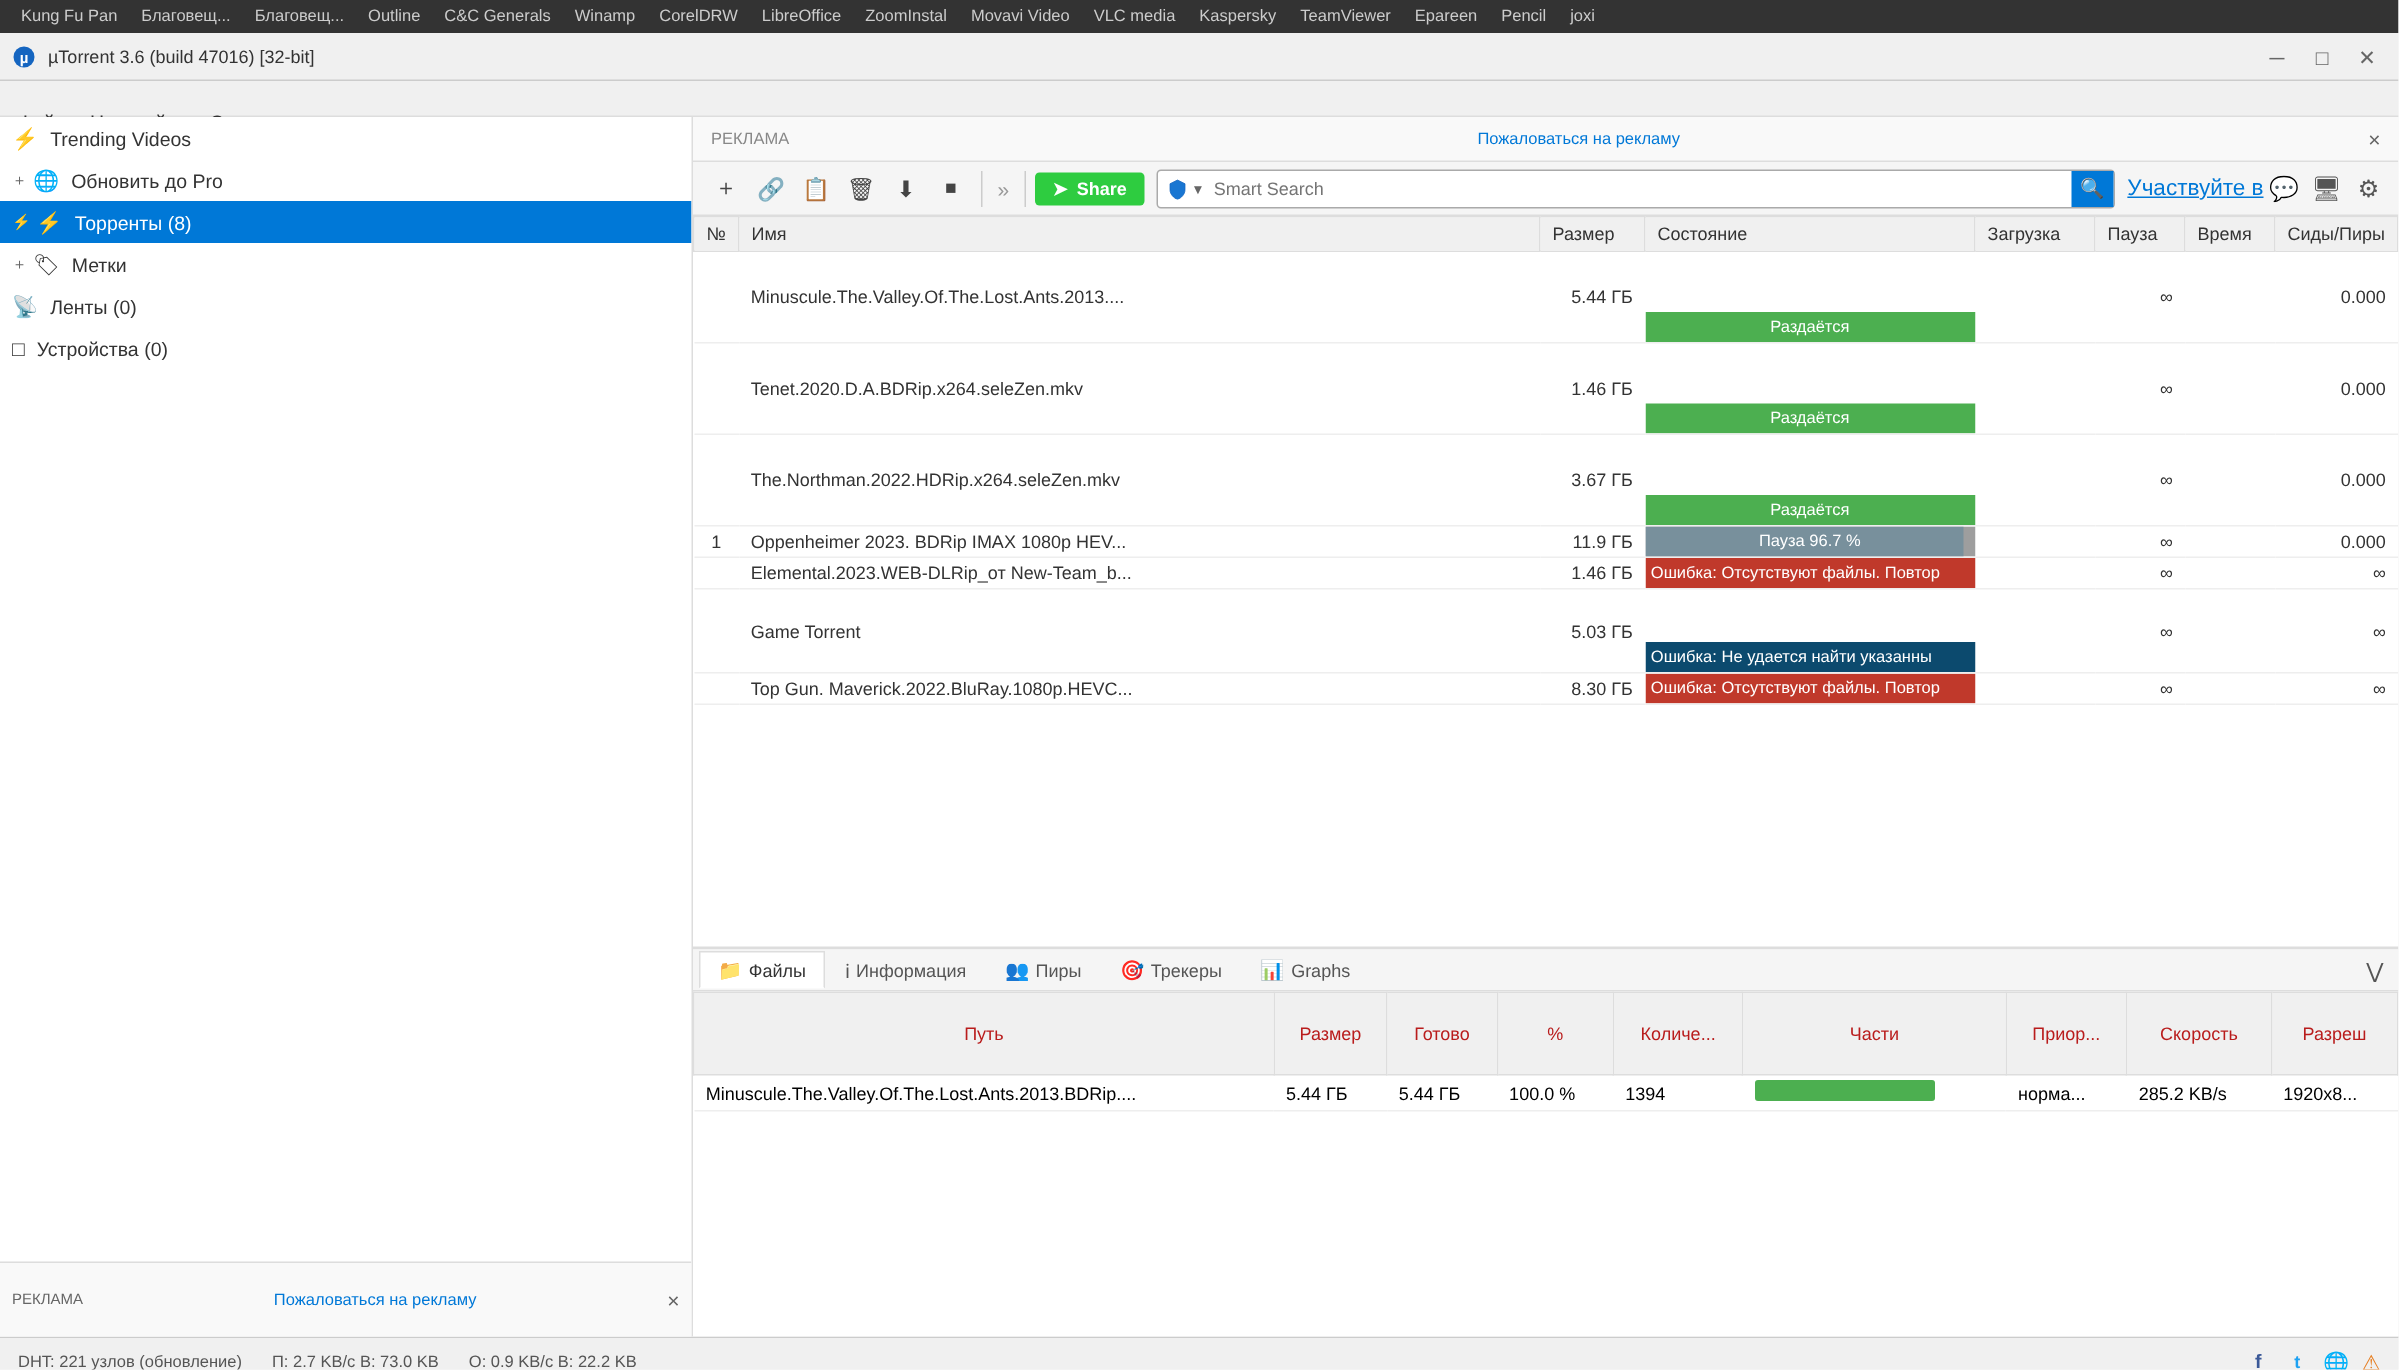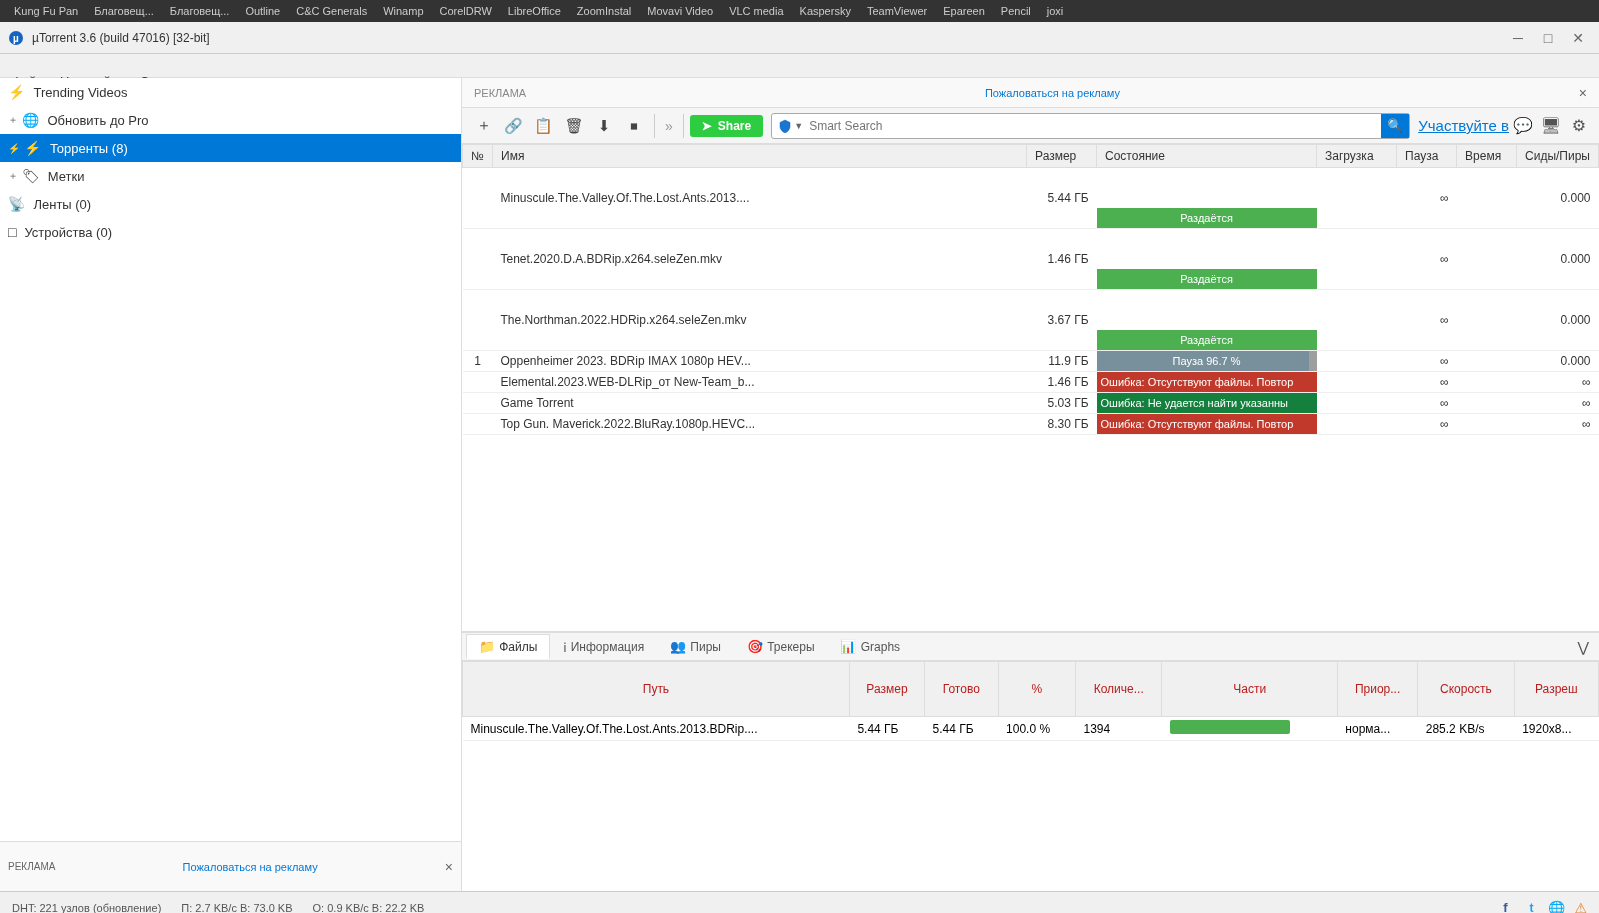--- a/index.html
+++ b/index.html
@@ -310,21 +310,21 @@
     <td class="col-down"></td>
     <td class="col-up">∞</td>
     <td class="col-time"></td>
     <td class="col-seeds">∞</td>
   </tr>
             <tr>
     <td class="col-num"></td>
     <td class="col-name" style="max-width:280px;overflow:hidden;text-overflow:ellipsis;">Game Torrent</td>
     <td class="col-size">5.03 ГБ</td>
     <td class="col-status status-cell" style="padding:0;">
-                <div style="background:#15803d;height:20px;display:flex;align-items:center;padding:0 4px;color:white;font-size:11px;overflow:hidden;">Ошибка: Не удается найти указанны</div>
+                <div style="background:#0c4a6e;height:20px;display:flex;align-items:center;padding:0 4px;color:white;font-size:11px;overflow:hidden;margin-top:35px;">Ошибка: Не удается найти указанны</div>
               </td>
     <td class="col-down"></td>
     <td class="col-up">∞</td>
     <td class="col-time"></td>
     <td class="col-seeds">∞</td>
   </tr>
             <tr>
     <td class="col-num"></td>
     <td class="col-name" style="max-width:280px;overflow:hidden;text-overflow:ellipsis;">Top Gun. Maverick.2022.BluRay.1080p.HEVC...</td>
     <td class="col-size">8.30 ГБ</td>

